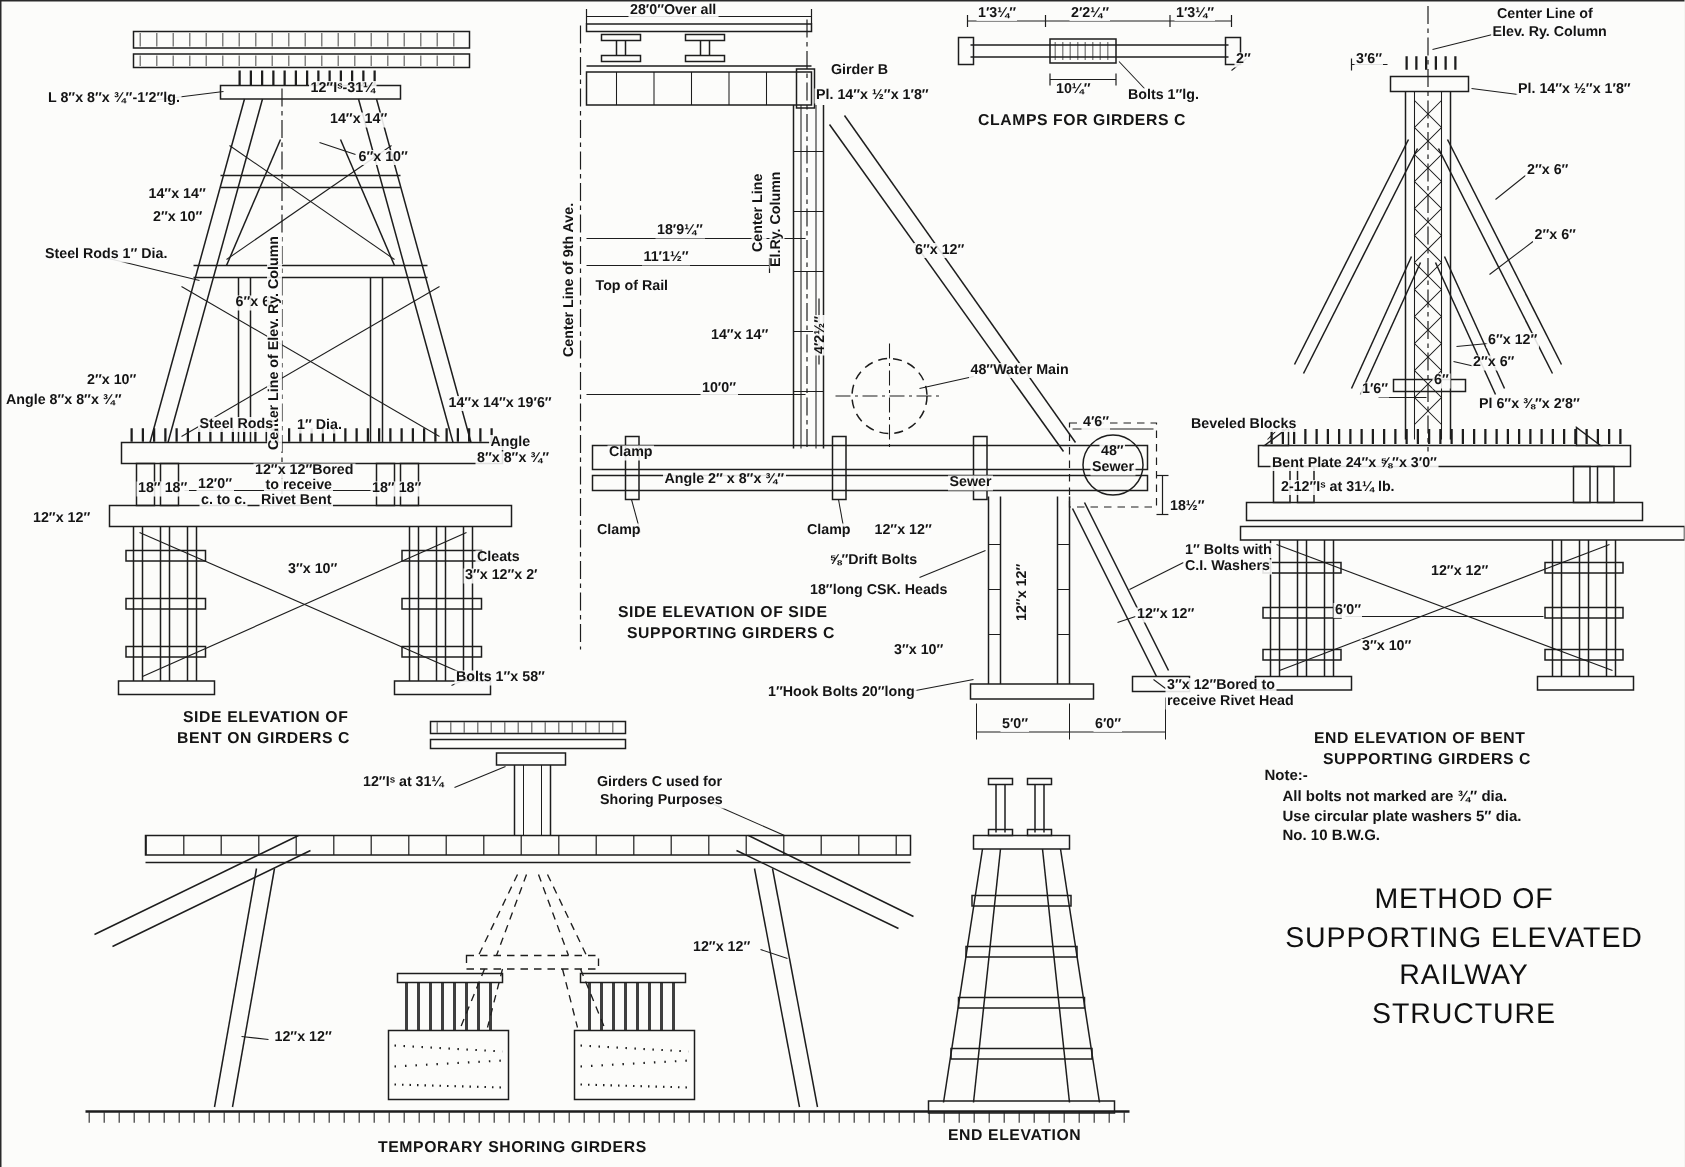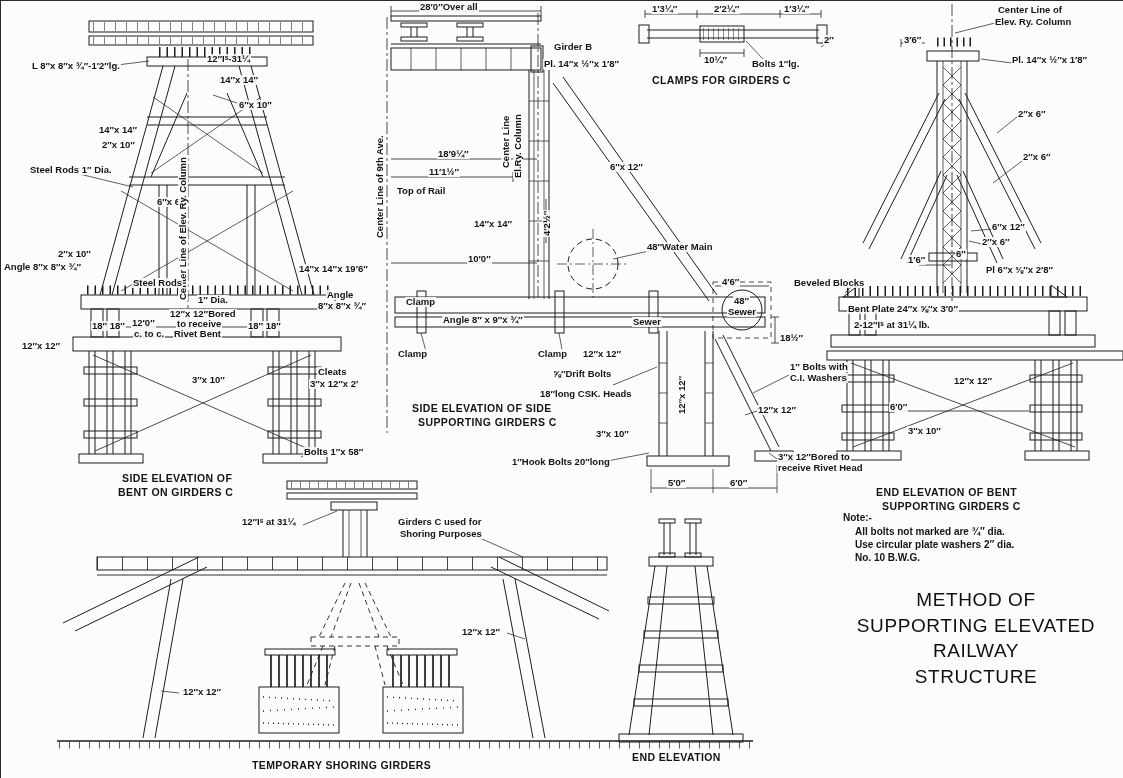--- a/index.html
+++ b/index.html
@@ -325,21 +325,21 @@
 <div class="lbl" style="left:218px;top:74px">14″x 14″</div>
 <div class="lbl" style="left:237px;top:99px">6″x 10″</div>
 <div class="lbl" style="left:97px;top:124px">14″x 14″</div>
 <div class="lbl" style="left:100px;top:139px">2″x 10″</div>
 <div class="lbl" style="left:28px;top:164px">Steel Rods 1″ Dia.</div>
 <div class="lbl" style="left:155px;top:196px">6″x 6″</div>
 <div class="lbl vlbl" style="left:177px;top:300px">Center Line of Elev. Ry. Column</div>
 <div class="lbl" style="left:56px;top:248px">2″x 10″</div>
 <div class="lbl" style="left:2px;top:261px">Angle 8″x 8″x ¾″</div>
 <div class="lbl" style="left:131px;top:277px">Steel Rods</div>
-<div class="lbl" style="left:196px;top:294px">1″ Dia.</div>
+<div class="lbl" style="left:196px;top:278px">1″ Dia.</div>
 <div class="lbl" style="left:297px;top:263px">14″x 14″x 19′6″</div>
 <div class="lbl" style="left:325px;top:289px">Angle</div>
 <div class="lbl" style="left:316px;top:300px">8″x 8″x ¾″</div>
 <div class="lbl" style="left:168px;top:308px">12″x 12″Bored</div>
 <div class="lbl" style="left:175px;top:318px">to receive</div>
 <div class="lbl" style="left:172px;top:328px">Rivet Bent</div>
 <div class="lbl" style="left:90px;top:320px">18″ 18″</div>
 <div class="lbl" style="left:130px;top:317px">12′0″</div>
 <div class="lbl" style="left:132px;top:328px">c. to c.</div>
 <div class="lbl" style="left:246px;top:320px">18″ 18″</div>
@@ -359,21 +359,21 @@
 <div class="lbl" style="left:427px;top:166px">11′1½″</div>
 <div class="lbl" style="left:395px;top:185px">Top of Rail</div>
 <div class="lbl vlbl" style="left:500px;top:168px">Center Line</div>
 <div class="lbl vlbl" style="left:512px;top:178px">El.Ry. Column</div>
 <div class="lbl" style="left:608px;top:161px">6″x 12″</div>
 <div class="lbl" style="left:472px;top:218px">14″x 14″</div>
 <div class="lbl vlbl" style="left:541px;top:236px">4′2½″</div>
 <div class="lbl" style="left:466px;top:253px">10′0″</div>
 <div class="lbl" style="left:645px;top:241px">48″Water Main</div>
 <div class="lbl" style="left:404px;top:296px">Clamp</div>
-<div class="lbl" style="left:441px;top:314px">Angle 8″ x 9″x ¾″</div>
+<div class="lbl" style="left:441px;top:314px">Angle 2″ x 8″x ¾″</div>
 <div class="lbl" style="left:631px;top:316px">Sewer</div>
 <div class="lbl" style="left:720px;top:276px">4′6″</div>
 <div class="lbl" style="left:732px;top:295px">48″</div>
 <div class="lbl" style="left:726px;top:306px">Sewer</div>
 <div class="lbl" style="left:778px;top:332px">18½″</div>
 <div class="lbl" style="left:396px;top:348px">Clamp</div>
 <div class="lbl" style="left:536px;top:348px">Clamp</div>
 <div class="lbl" style="left:581px;top:348px">12″x 12″</div>
 <div class="lbl cap" style="left:410px;top:402px">SIDE ELEVATION OF SIDE</div>
 <div class="lbl cap" style="left:416px;top:416px">SUPPORTING GIRDERS C</div>
@@ -422,21 +422,21 @@
 <div class="lbl" style="left:396px;top:516px">Girders C used for</div>
 <div class="lbl" style="left:398px;top:528px">Shoring Purposes</div>
 <div class="lbl" style="left:460px;top:626px">12″x 12″</div>
 <div class="lbl" style="left:181px;top:686px">12″x 12″</div>
 <div class="lbl cap" style="left:250px;top:759px">TEMPORARY SHORING GIRDERS</div>
 
 <div class="lbl cap" style="left:630px;top:751px">END ELEVATION</div>
 
 <div class="lbl note" style="left:841px;top:512px">Note:-</div>
 <div class="lbl note" style="left:853px;top:526px">All bolts not marked are ¾″ dia.</div>
-<div class="lbl note" style="left:853px;top:539px">Use circular plate washers 2″ dia.</div>
+<div class="lbl note" style="left:853px;top:539px">Use circular plate washers 5″ dia.</div>
 <div class="lbl note" style="left:853px;top:552px">No. 10 B.W.G.</div>
 
 <div class="title">
   <div>METHOD OF</div>
   <div>SUPPORTING ELEVATED RAILWAY</div>
   <div>STRUCTURE</div>
 </div>
 
 </div>
 

